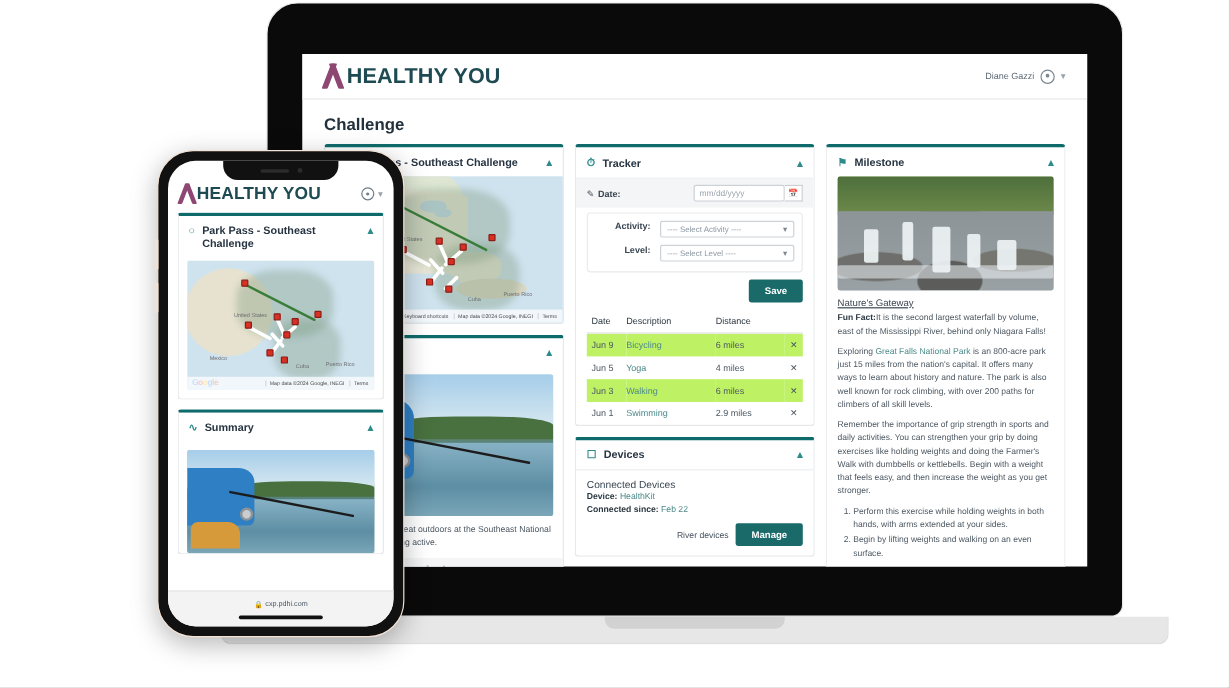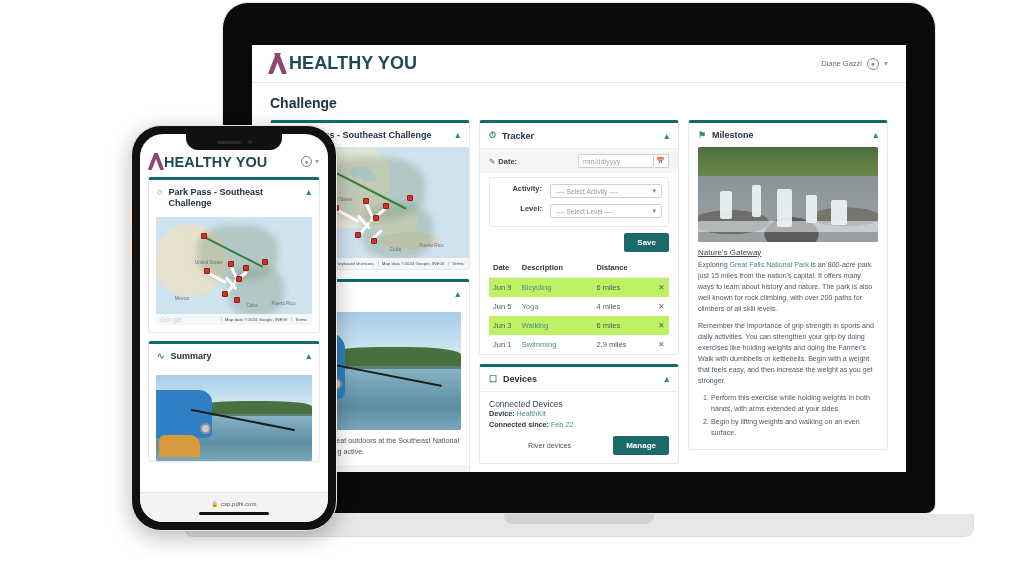--- a/index.html
+++ b/index.html
@@ -127,27 +127,27 @@
     margin-left: auto; height: 14px; width: 112px; border: 1px solid #ccd1d6; border-radius: 2px;
     background: #fff; font-size: 6.6px; color: #8d98a2; display: flex; align-items: center;
     padding: 0 5px;
   }
   .select .sc { margin-left: auto; color: #7d8791; font-size: 7px; }
   .tracker-inner { border: 1px solid #e8eaec; border-radius: 3px; margin: 4px 9px 0; padding: 3px 0 5px; }
   .tracker-inner .sel-box { padding-right: 6px; }
   .tracker-inner .tr-label.right { width: 52px; }
   .btn {
     background: #1a6a6a; color: #fff; font-size: 8px; font-weight: 700;
-    border: none; border-radius: 2px; padding: 5px 13px; cursor: pointer; margin-left: 36px;
+    border: none; border-radius: 2px; padding: 5px 13px; cursor: pointer;
   }
   .save-row { display: flex; justify-content: flex-end; padding: 6px 9px 7px; }
 
   table.tracker-tbl { width: 100%; border-collapse: collapse; }
   table.tracker-tbl th {
-    font-size: 7.5px; font-weight: 700; color: #2b3views; color:#2b3740; text-align: left;
+    font-size: 7.5px; font-weight: 400; color: #2b3views; color:#2b3740; text-align: left;
     padding: 4px 0 5px; border-bottom: 1px solid #e8eaec;
   }
   table.tracker-tbl td { font-size: 7.5px; color: #4d5862; padding: 5px 0; }
   table.tracker-tbl tr.alt td { background: #bef264; }
   table.tracker-tbl td.desc { color: #4d8a8a; }
   table.tracker-tbl td.x { color: #4a5560; text-align: center; width: 16px; cursor: pointer; }
   .tbl-wrap { padding: 0 9px; }
   .c-date { width: 34px; padding-left: 4px !important; }
   .c-desc { width: 78px; }
   .c-dist { width: 60px; }
@@ -459,20 +459,23 @@
                 <div class="rocks"></div>
                 <div class="fall" style="left:12%;top:46%;width:7%;height:30%;"></div>
                 <div class="fall" style="left:30%;top:40%;width:5%;height:34%;"></div>
                 <div class="fall" style="left:44%;top:44%;width:8%;height:40%;"></div>
                 <div class="fall" style="left:60%;top:50%;width:6%;height:30%;"></div>
                 <div class="fall" style="left:74%;top:56%;width:9%;height:26%;"></div>
                 <div class="fall" style="left:0%;top:78%;width:100%;height:12%;opacity:.55;"></div>
               </div>
               <div class="ms-h">Nature's Gateway</div>
               <div class="ms-p">
+                <b>Fun Fact:</b><span>It is the second largest waterfall by volume, east of the Mississippi River, behind only Niagara Falls!</span>
+              </div>
+              <div class="ms-p">
                 <span>Exploring </span><a href="#">Great Falls National Park</a><span> is an 800-acre park just 15 miles from the nation's capital. It offers many ways to learn about history and nature. The park is also well known for rock climbing, with over 200 paths for climbers of all skill levels.</span>
               </div>
               <div class="ms-p">Remember the importance of grip strength in sports and daily activities. You can strengthen your grip by doing exercises like holding weights and doing the Farmer's Walk with dumbbells or kettlebells. Begin with a weight that feels easy, and then increase the weight as you get stronger.</div>
               <ol class="ms-ol">
                 <li>Perform this exercise while holding weights in both hands, with arms extended at your sides.</li>
                 <li>Begin by lifting weights and walking on an even surface.</li>
               </ol>
             </div>
           </div>
 

